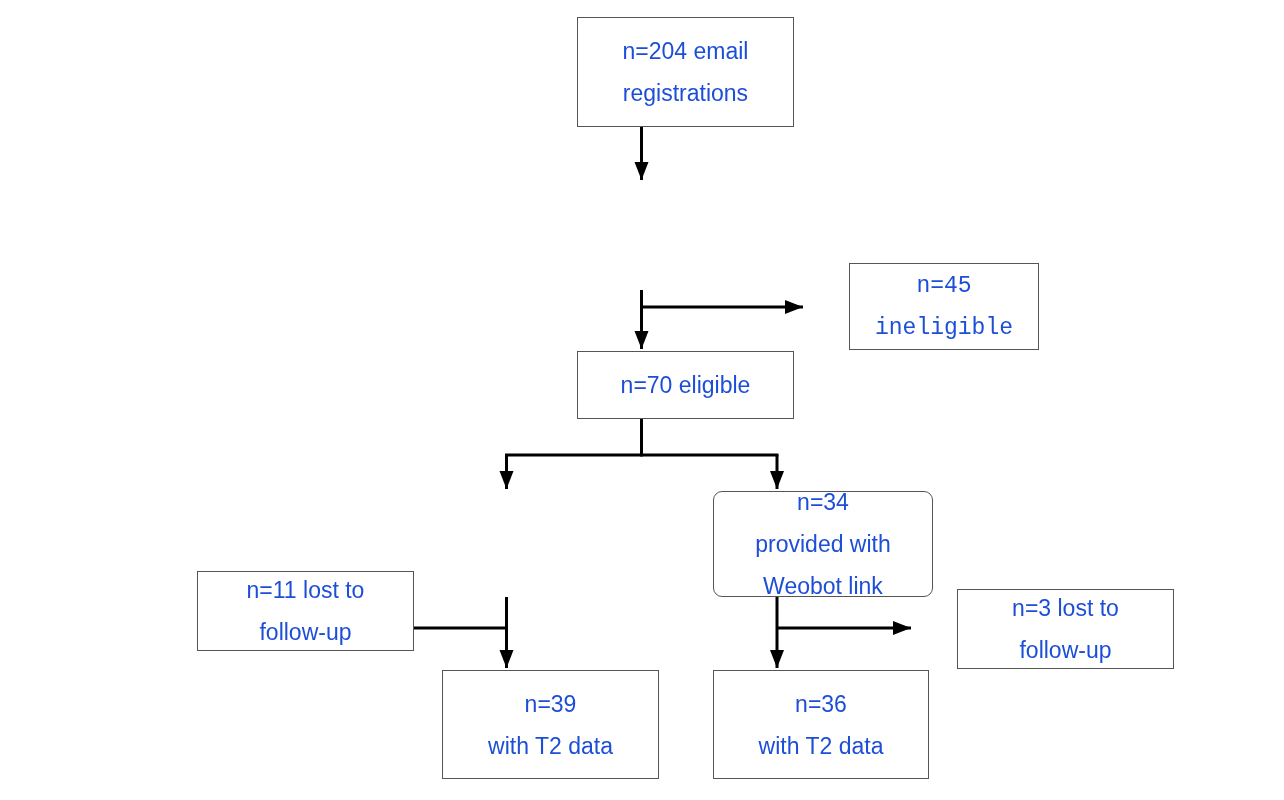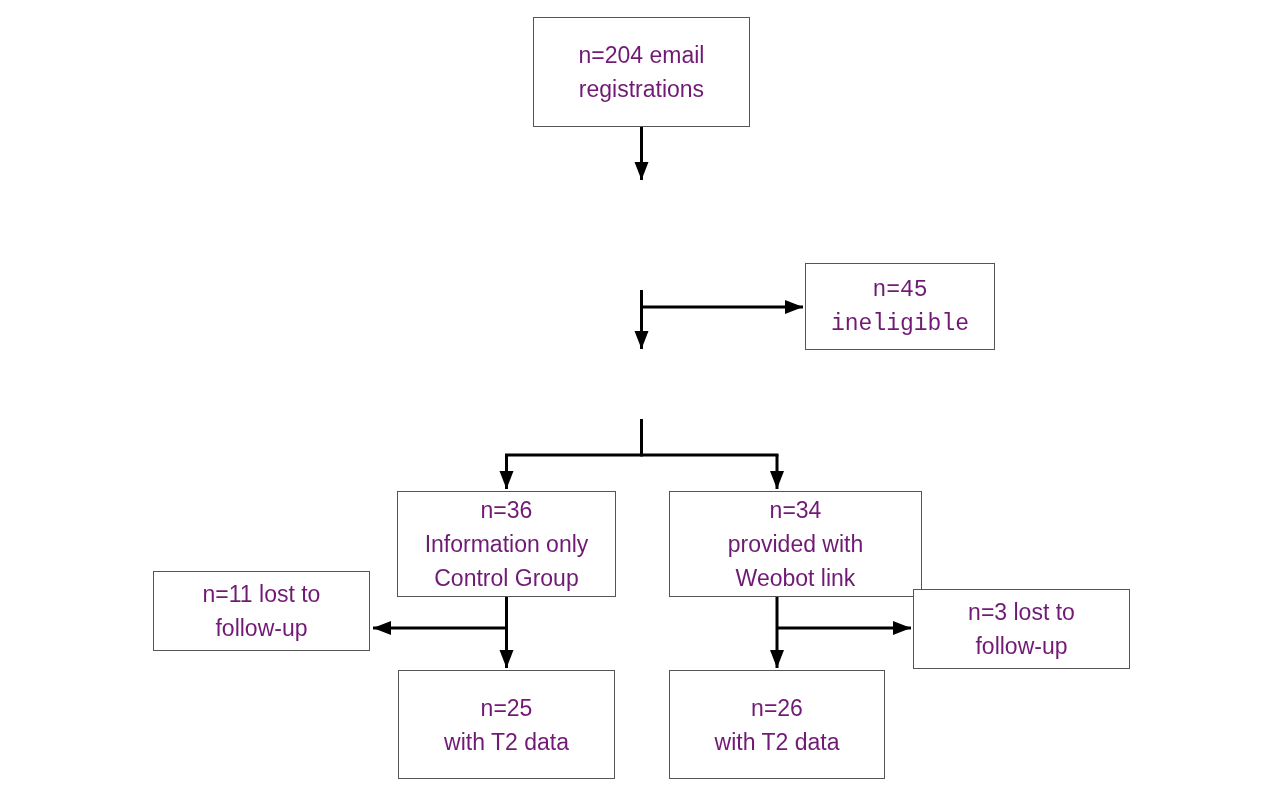--- a/index.html
+++ b/index.html
@@ -26,22 +26,23 @@
     position: absolute;
     box-sizing: border-box;
     border: 1.5px solid #555555;
     background: #ffffff;
     display: flex;
     align-items: center;
     justify-content: center;
     text-align: center;
     white-space: pre-line;
     font-size: 23px;
-    line-height: 34px;
-    color: #701a75;
+    line-height: 42px;
+    color: #1d4ed8;
+    margin-left: 44px;
   }
 </style>
 </head>
 <body>
 
 <div class="canvas">
 
   <svg class="connectors" viewBox="0 0 1284 800" xmlns="http://www.w3.org/2000/svg">
     <defs>
       <marker id="arrowhead" markerUnits="userSpaceOnUse" markerWidth="20" markerHeight="16" refX="18" refY="7" orient="auto">
@@ -63,34 +64,32 @@
     </g>
   </svg>
 
   <div class="node" style="left:533px; top:17px; width:217px; height:110px;">n=204 email
 registrations</div>
 
 
   <div class="node" style="left:805px; top:263px; width:190px; height:87px;font-family:Liberation Mono, monospace;">n=45
 ineligible</div>
 
+  <div class="node" style="left:533px; top:351px; width:217px; height:68px;">n=70 eligible</div>
 
-  <div class="node" style="left:397px; top:491px; width:219px; height:106px;">n=36
-Information only
-Control Group</div>
 
-  <div class="node" style="left:669px; top:491px; width:253px; height:106px;">n=34
+  <div class="node" style="left:669px; top:491px; width:220px; height:106px;border-radius:9px;">n=34
 provided with
 Weobot link</div>
 
   <div class="node" style="left:153px; top:571px; width:217px; height:80px;">n=11 lost to
 follow-up</div>
 
   <div class="node" style="left:913px; top:589px; width:217px; height:80px;">n=3 lost to
 follow-up</div>
 
-  <div class="node" style="left:398px; top:670px; width:217px; height:109px;">n=25
+  <div class="node" style="left:398px; top:670px; width:217px; height:109px;">n=39
 with T2 data</div>
 
-  <div class="node" style="left:669px; top:670px; width:216px; height:109px;">n=26
+  <div class="node" style="left:669px; top:670px; width:216px; height:109px;">n=36
 with T2 data</div>
 
 </div>
 
 </body></html>

